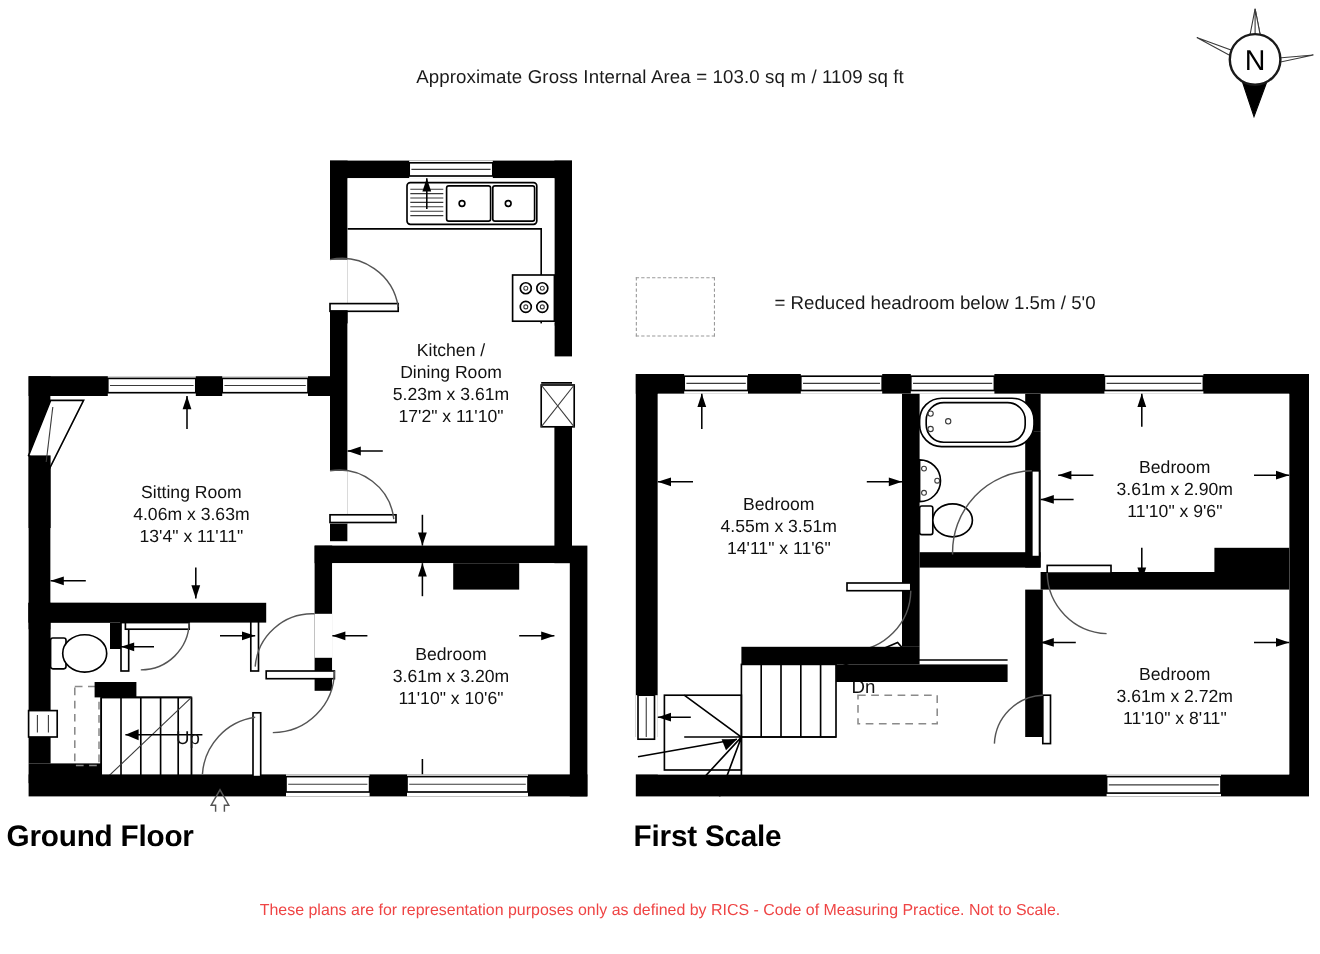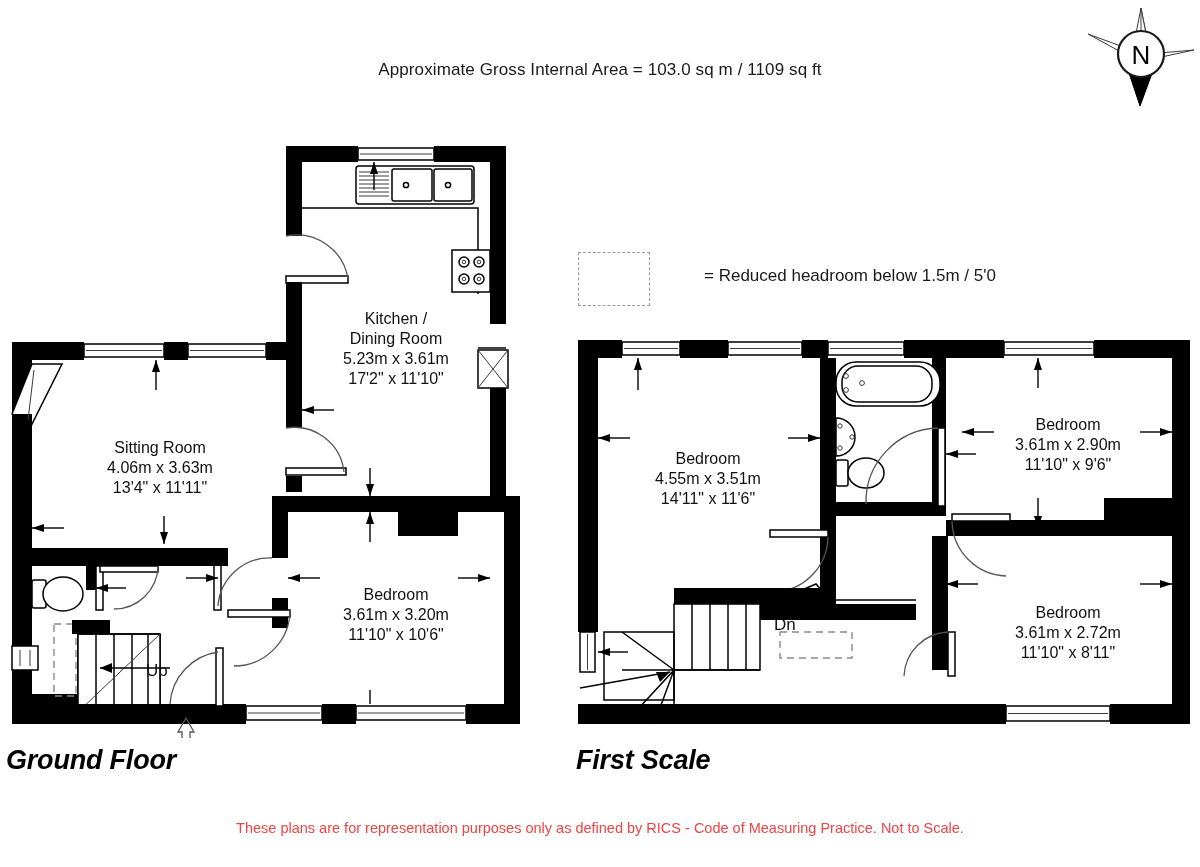--- a/index.html
+++ b/index.html
@@ -50,30 +50,29 @@
   }
   #legend-text {
     position: absolute;
     left: 126px; top: 14px;
     font-size: 17px;
     white-space: nowrap;
     color: #1a1a1a;
   }
 
   
-  #ground-plan { left: 0; top: 138px; width: 560px; height: 600px; }
+  #ground-plan { left: 14px; top: 138px; width: 560px; height: 600px; }
   #first-plan  { left: 570px; top: 332px; width: 630px; height: 400px; }
 
   
   .floor-title {
     font-size: 27px;
     font-weight: bold;
     letter-spacing: -0.2px;
     color: #000000;
-    font-style: italic;
   }
   #ground-floor-title { left: 6px;   top: 745px; }
   #first-floor-title  { left: 576px; top: 745px; }
 
   
   #footer {
     left: 0; top: 818px;
     width: 1200px;
     text-align: center;
     font-size: 14.5px;

